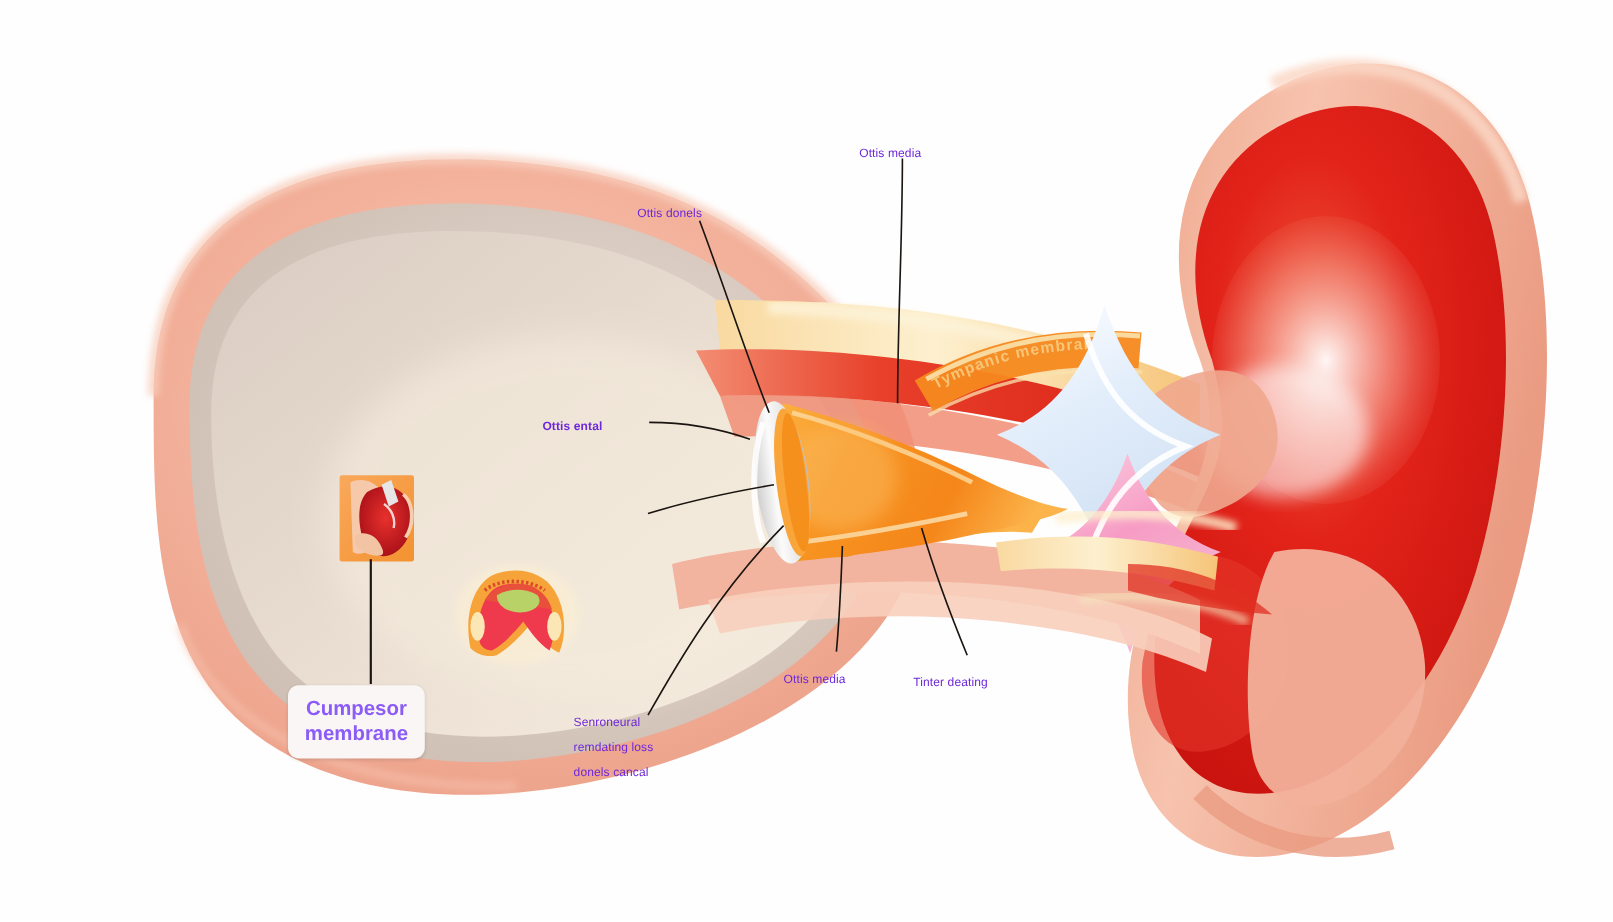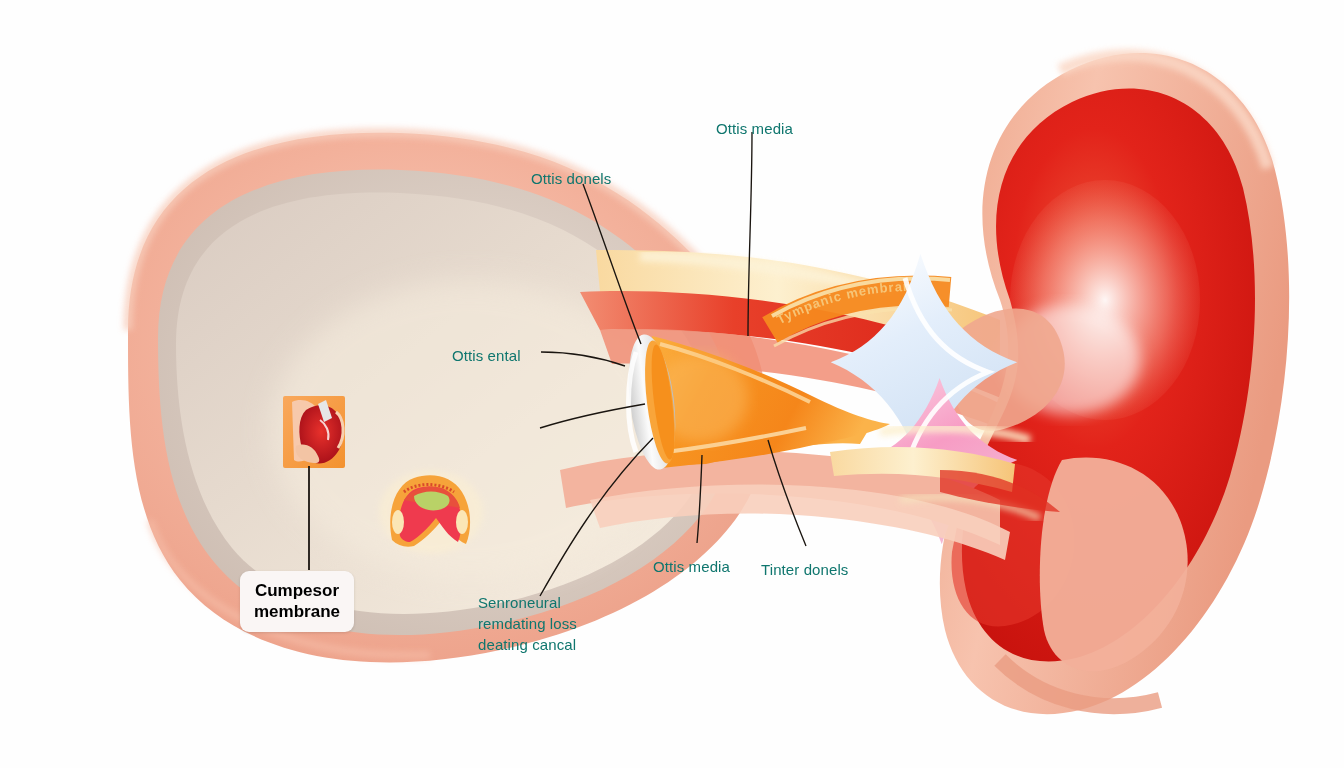--- a/index.html
+++ b/index.html
@@ -1,25 +1,25 @@
 <!DOCTYPE html>
 <html><head>
 <meta charset="utf-8">
 <style>
   html,body{margin:0;padding:0;background:#ffffff;}
   body{width:1344px;height:768px;overflow:hidden;
        font-family:"Liberation Sans","DejaVu Sans",sans-serif;}
   #stage{position:relative;width:1344px;height:768px;background:#fefefe;}
   #art{position:absolute;inset:0;width:1344px;height:768px;}
-  .lbl{position:absolute;color:#0f766e;font-size:15px;line-height:21px;
+  .lbl{position:absolute;color:#6d28d9;font-size:10px;line-height:21px;
        white-space:pre;letter-spacing:.1px;}
   .lbl.multi{white-space:normal;width:160px;}
   .boxlbl{position:absolute;background:#faf6f5;border-radius:9px;
           padding:9px 14px 10px 14px;font-weight:bold;font-size:17px;
-          line-height:21px;color:#000000;text-align:center;
+          line-height:21px;color:#8b5cf6;text-align:center;
           box-shadow:0 1px 3px rgba(0,0,0,.13);}
 </style>
 </head>
 <body>
 
 <div id="stage">
 
   <svg id="art" viewBox="0 0 1344 768">
     <defs>
       <radialGradient id="gPinnaL" cx="45%" cy="40%" r="70%">
@@ -237,30 +237,30 @@
       <path d="M806 546 C792 512 778 474 768 440"></path>
       <path d="M540 596 C566 550 600 492 653 438"></path>
       <path d="M309 466 L309 570" stroke-width="1.8"></path>
     </g>
   </svg>
 
   <div class="lbl" style="left:716px;top:118px;">Ottis media</div>
 
   <div class="lbl" style="left:531px;top:168px;">Ottis donels</div>
 
-  <div class="lbl" style="left:452px;top:345px;">Ottis ental</div>
+  <div class="lbl" style="left:452px;top:345px;font-weight:bold;">Ottis ental</div>
 
   <div class="lbl" style="left:653px;top:556px;">Ottis media</div>
 
-  <div class="lbl" style="left:761px;top:559px;">Tinter donels</div>
+  <div class="lbl" style="left:761px;top:559px;">Tinter deating</div>
 
   <div class="lbl multi" style="left:478px;top:592px;">
     <div>Senroneural</div>
     <div>remdating loss</div>
-    <div>deating cancal</div>
+    <div>donels cancal</div>
   </div>
 
   <div class="boxlbl" style="left:240px;top:571px;">
     <div>Cumpesor</div>
     <div>membrane</div>
   </div>
 
 </div>
 
 </body></html>

